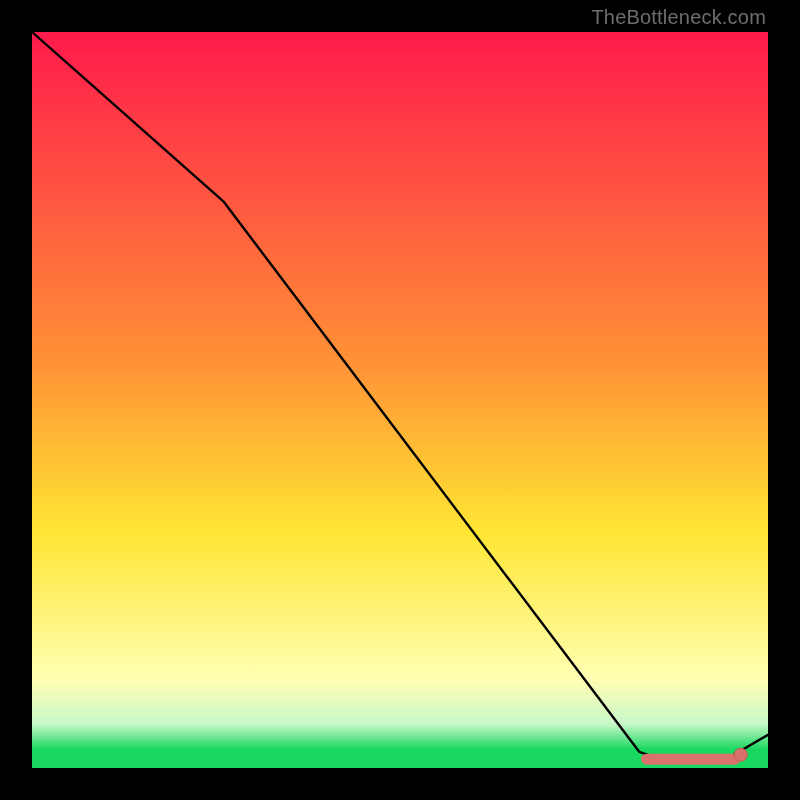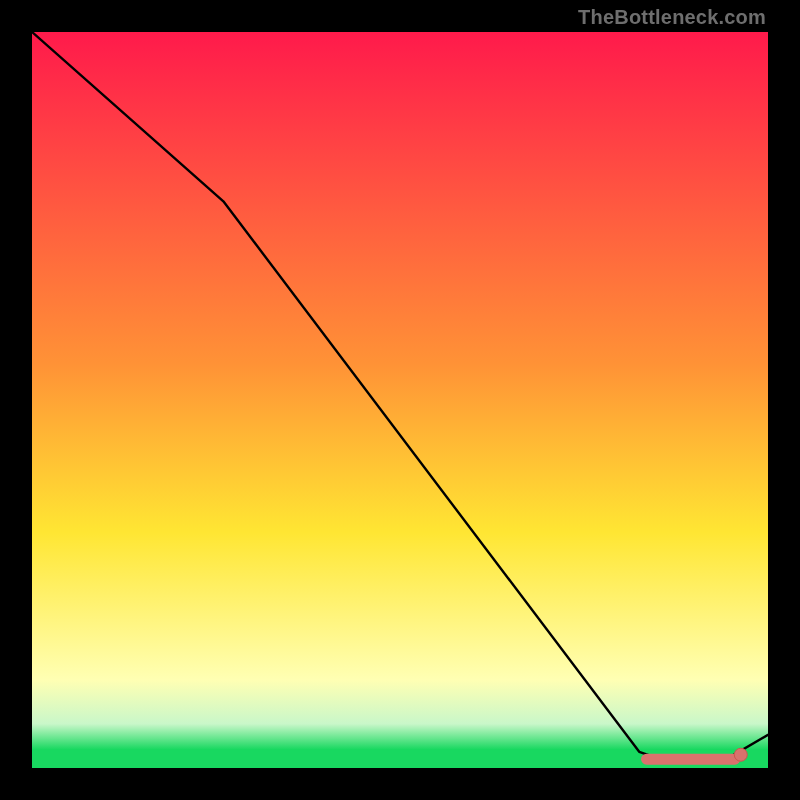--- a/index.html
+++ b/index.html
@@ -31,21 +31,21 @@
     position: absolute;
     inset: 0;
   }
   .watermark {
     position: absolute;
     top: 6px;
     right: 34px;
     color: #6e6e6e;
     font-size: 20px;
     letter-spacing: 0.2px;
-    font-weight: 700;
+    font-weight: 400;
   }
 </style>
 </head>
 <body>
 
 <div class="canvas">
 
   <div class="watermark">TheBottleneck.com</div>
 
   <div class="plot-area">

